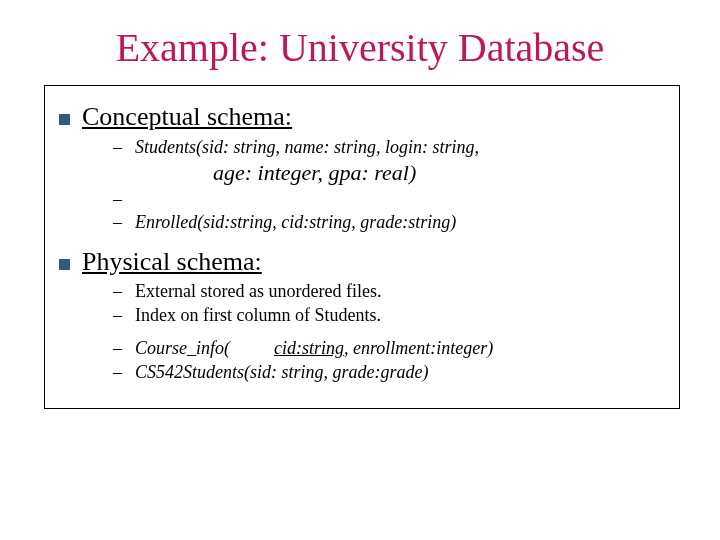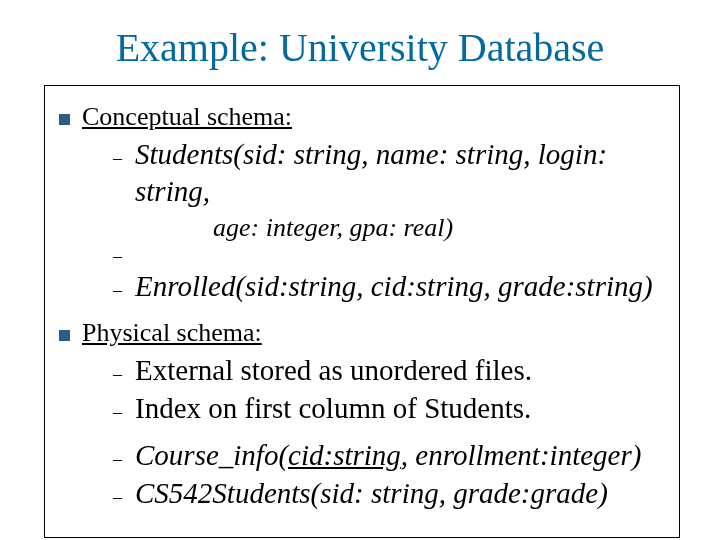--- a/index.html
+++ b/index.html
@@ -13,21 +13,21 @@
   }
   .slide {
     box-sizing: border-box;
     width: 720px;
     height: 540px;
     padding: 20px 30px 20px 30px;
     position: relative;
   }
   .title {
     font-size: 40px;
-    color: #0369a1;
+    color: #be185d;
     text-align: center;
     margin: 4px 0 14px 0;
     font-weight: normal;
   }
   .content-box {
     border: 1px solid #000;
     padding: 10px 18px 14px 14px;
     margin: 0 10px 0 14px;
   }
   .top-item {
@@ -58,29 +58,30 @@
     margin: 0;
     line-height: 1.3;
   }
   .dash {
     font-size: 18px;
     margin-right: 12px;
     flex: 0 0 auto;
     min-width: 10px;
   }
   .sub-text {
-    font-size: 29px;
+    font-size: 18px;
+    text-align: right;
   }
   .italic { font-style: italic; }
   .sub-continue {
     margin-left: 100px;
-    font-size: 26px;
+    font-size: 22px;
     line-height: 1.3;
   }
-  .uline { text-decoration: underline; }
+  .uline { text-decoration: underline; margin-left: 44px; }
 </style>
 </head>
 <body>
 
 <div class="slide">
   <h1 class="title">Example: University Database</h1>
 
   <div class="content-box">
 
     <div class="top-item">

